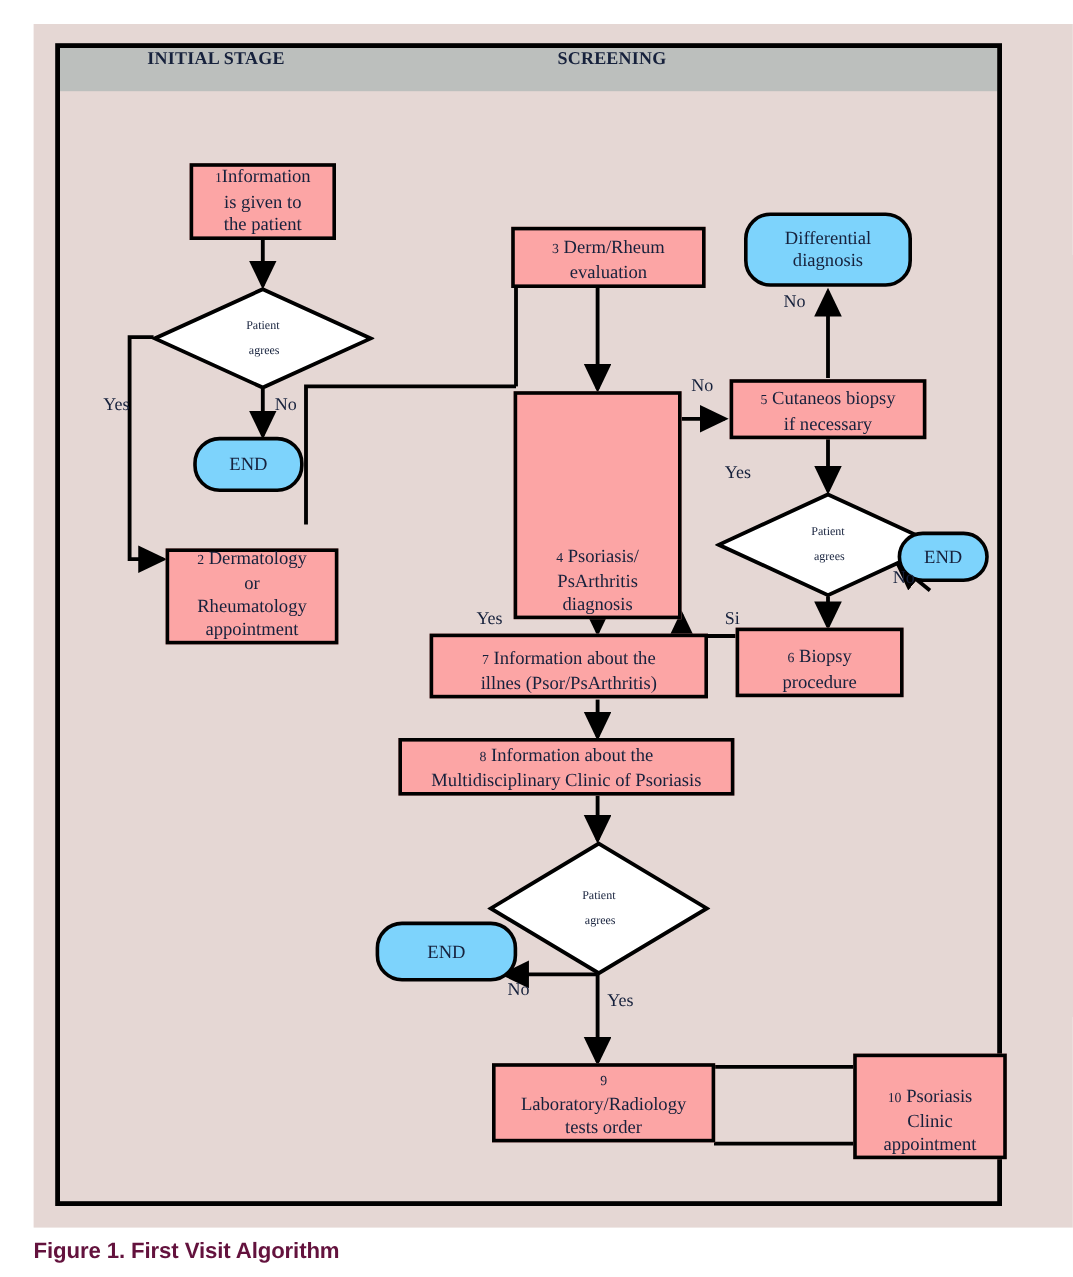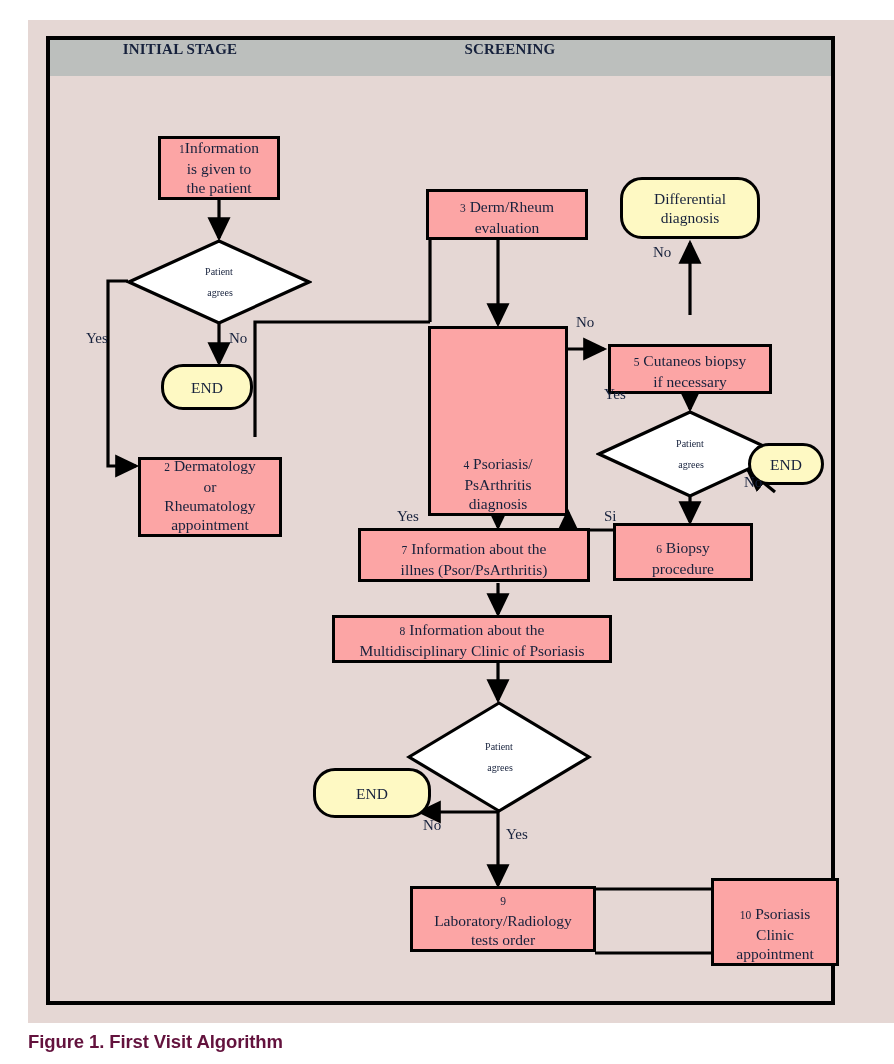--- a/index.html
+++ b/index.html
@@ -83,21 +83,21 @@
     line-height: 19px;
     white-space: pre-line;
     z-index: 3;
   }
   .node .num {
     font-size: 11.5px;
     vertical-align: baseline;
   }
   .terminator {
     position: absolute;
-    background: #fef9c3;
+    background: #7dd3fc;
     border: 3px solid #000000;
     box-sizing: border-box;
     border-radius: 22px;
     display: flex;
     align-items: center;
     justify-content: center;
     text-align: center;
     color: #16213c;
     font-size: 15.5px;
     line-height: 19px;
@@ -230,21 +230,21 @@
 
   <div class="node" id="node4" style="left:428px; top:326px; width:140px; height:190px;">
     <span><span class="num">4</span><span> Psoriasis/
 PsArthritis
 diagnosis</span></span>
   </div>
 
   <div class="terminator" id="diffdx" style="left:620px; top:177px; width:140px; height:62px;">Differential
 diagnosis</div>
 
-  <div class="node" id="node5" style="left:608px; top:316px; width:164px; height:50px;margin-top:28px;">
+  <div class="node" id="node5" style="left:608px; top:316px; width:164px; height:50px;">
     <span><span class="num">5</span><span> Cutaneos biopsy
 if necessary</span></span>
   </div>
 
   <div class="diamond-wrap" id="diamond2" style="left:596px; top:409px; width:188px; height:90px;">
     <svg width="188" height="90" viewBox="0 0 188 90" xmlns="http://www.w3.org/2000/svg">
       <polygon points="94,3 185,45 94,87 3,45" fill="#ffffff" stroke="#000000" stroke-width="3.2"></polygon>
     </svg>
     <div class="diamond-label">Patient
 agrees</div>

